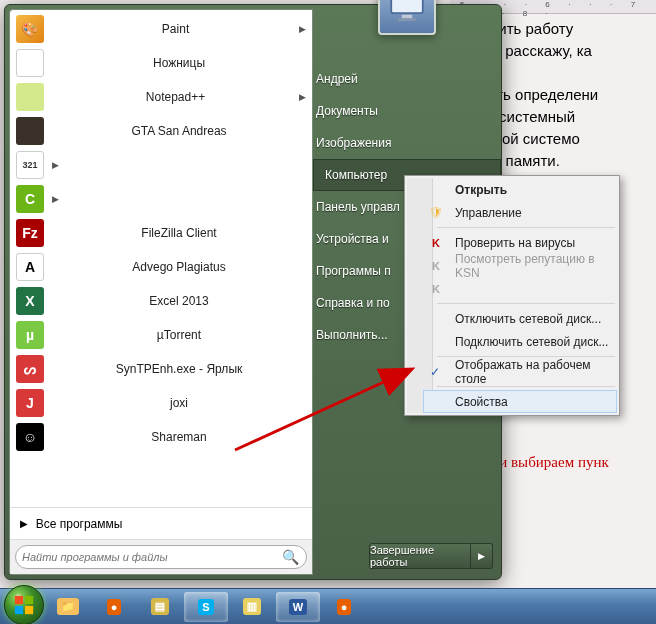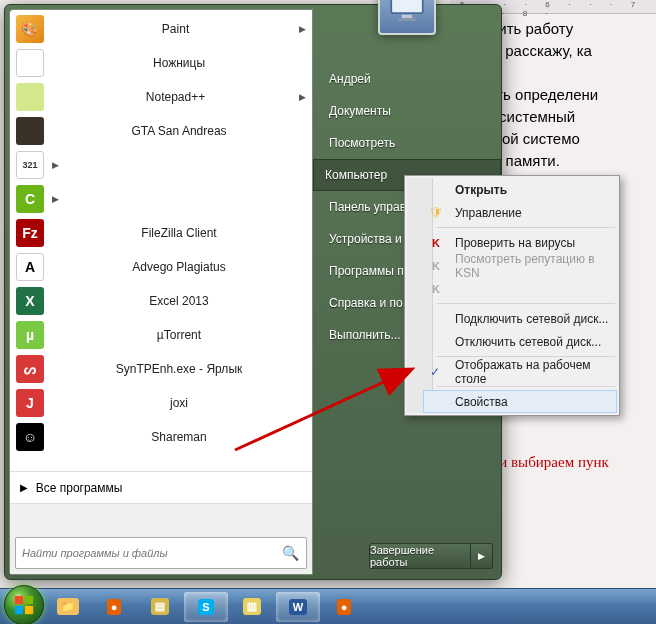--- a/index.html
+++ b/index.html
@@ -17,30 +17,30 @@
 
 .left-pane { width: 304px; background: #fff; border-radius: 4px 0 0 4px; margin: 4px 0 4px 4px; display: flex; flex-direction: column; border: 1px solid #7a8a78; }
 .programs-list { flex: 1; overflow: hidden; padding-top: 2px; }
 .prog-item { display: flex; align-items: center; height: 34px; padding: 0 6px; cursor: pointer; font-size: 12px; color: #222; }
 .prog-icon { width: 28px; height: 28px; margin-right: 8px; display: flex; align-items: center; justify-content: center; border-radius: 3px; font-size: 14px; font-weight: bold; color: #fff; flex-shrink: 0; }
 .prog-label { flex: 1; text-align: center; }
 .prog-arrow { font-size: 9px; color: #555; }
 .all-programs { border-top: 1px solid #ddd; display: flex; align-items: center; height: 32px; padding: 0 10px; font-size: 12px; cursor: pointer; }
 .all-programs .tri { margin-right: 8px; font-size: 10px; }
 .search-row { border-top: 1px solid #ddd; background: #f0f0f0; padding: 5px; display: flex; align-items: center; }
-.search-box { flex: 1; height: 32px; border: 1px solid #aaa; border-radius: 2px; background: #fff; display: flex; align-items: center; padding: 0 6px; margin-top: 28px; }
+.search-box { flex: 1; height: 24px; border: 1px solid #aaa; border-radius: 12px; background: #fff; display: flex; align-items: center; padding: 0 6px; }
 .search-box input { border: none; outline: none; flex: 1; font-size: 11px; font-style: italic; color: #888; background: transparent; }
 .search-box .mag { color: #4b6bb7; font-size: 14px; }
 
 
 .right-pane { flex: 1; position: relative; padding-top: 58px; display: flex; flex-direction: column; }
 .user-pic { position: absolute; top: -28px; left: 50%; transform: translateX(-50%); width: 58px; height: 58px; background: linear-gradient(180deg, #9db8d8 0%, #5a7ba8 100%); border: 2px solid #d0d8d0; border-radius: 4px; box-shadow: 0 2px 8px rgba(0,0,0,.4); display:flex;align-items:center;justify-content:center; }
 .user-pic svg { width: 42px; height: 42px; }
 .r-items { display: flex; flex-direction: column; }
-.r-item { height: 32px; display: flex; align-items: center; padding: 0 16px; font-size: 12px; color: #fff; text-shadow: 0 1px 1px rgba(0,0,0,.6); cursor: pointer; }
+.r-item { height: 32px; display: flex; align-items: center; padding: 0 3px; font-size: 12px; color: #fff; text-shadow: 0 1px 1px rgba(0,0,0,.6); cursor: pointer; }
 .r-item:hover, .r-item.hover { background: rgba(0,0,0,.25); border: 1px solid #2a3a28; height: 32px; padding: 0 11px; }
 .shutdown-row { margin-top: auto; padding: 6px 8px 10px; display: flex; }
 .shutdown-btn { flex: 1; height: 26px; background: linear-gradient(180deg,#566f54,#3f523d); border: 1px solid #2a3a28; color: #fff; font-size: 11px; text-shadow: 0 1px 1px rgba(0,0,0,.6); border-radius: 3px 0 0 3px; display:flex;align-items:center;justify-content:center; cursor:pointer;margin-left:48px; }
 .shutdown-arrow { width: 22px; height: 26px; background: linear-gradient(180deg,#566f54,#3f523d); border: 1px solid #2a3a28; border-left: none; color:#fff; border-radius: 0 3px 3px 0; display:flex;align-items:center;justify-content:center; font-size:9px; cursor:pointer; }
 
 
 .ctx-menu { position: absolute; left: 404px; top: 175px; width: 216px; background: #f0f0f0; border: 1px solid #979797; box-shadow: 3px 3px 8px rgba(0,0,0,.35); padding: 2px; font-size: 12px; z-index: 50; }
 .ctx-gutter { position: absolute; left: 2px; top: 2px; bottom: 2px; width: 26px; background: #e8e8e8; border-right: 1px solid #d4d4d4; }
 .ctx-item { position: relative; height: 23px; display: flex; align-items: center; padding-left: 32px; cursor: pointer; color: #222; margin-left: 16px; }
 .ctx-item.disabled { color: #9a9a9a; cursor: default; }
@@ -173,21 +173,21 @@
         </svg>
     </div>
     <div class="r-items" id="right-items">
         <div class="r-item">
           <span>Андрей</span>
         </div>
         <div class="r-item">
           <span>Документы</span>
         </div>
         <div class="r-item">
-          <span>Посмотреть</span>
+          <span>Изображения</span>
         </div>
         <div class="r-item hover">
           <span>Компьютер</span>
         </div>
         <div class="r-item">
           <span>Панель управл</span>
         </div>
         <div class="r-item">
           <span>Устройства и</span>
         </div>
@@ -226,24 +226,24 @@
     </div>
     <div class="ctx-item disabled">
       <span class="ctx-icon" style="color:#aaa;font-weight:bold">K</span>
       <span>Посмотреть репутацию в KSN</span>
     </div>
     <div class="ctx-item disabled">
       <span class="ctx-icon" style="color:#aaa;font-weight:bold">K</span>
     </div>
     <div class="ctx-sep"></div>
     <div class="ctx-item">
+      <span>Отключить сетевой диск...</span>
+    </div>
+    <div class="ctx-item">
       <span>Подключить сетевой диск...</span>
-    </div>
-    <div class="ctx-item">
-      <span>Отключить сетевой диск...</span>
     </div>
     <div class="ctx-sep"></div>
     <div class="ctx-item">
       <span class="ctx-check">✓</span>
       <span>Отображать на рабочем столе</span>
     </div>
     <div class="ctx-sep"></div>
     <div class="ctx-item highlighted">
       <span>Свойства</span>
     </div>

